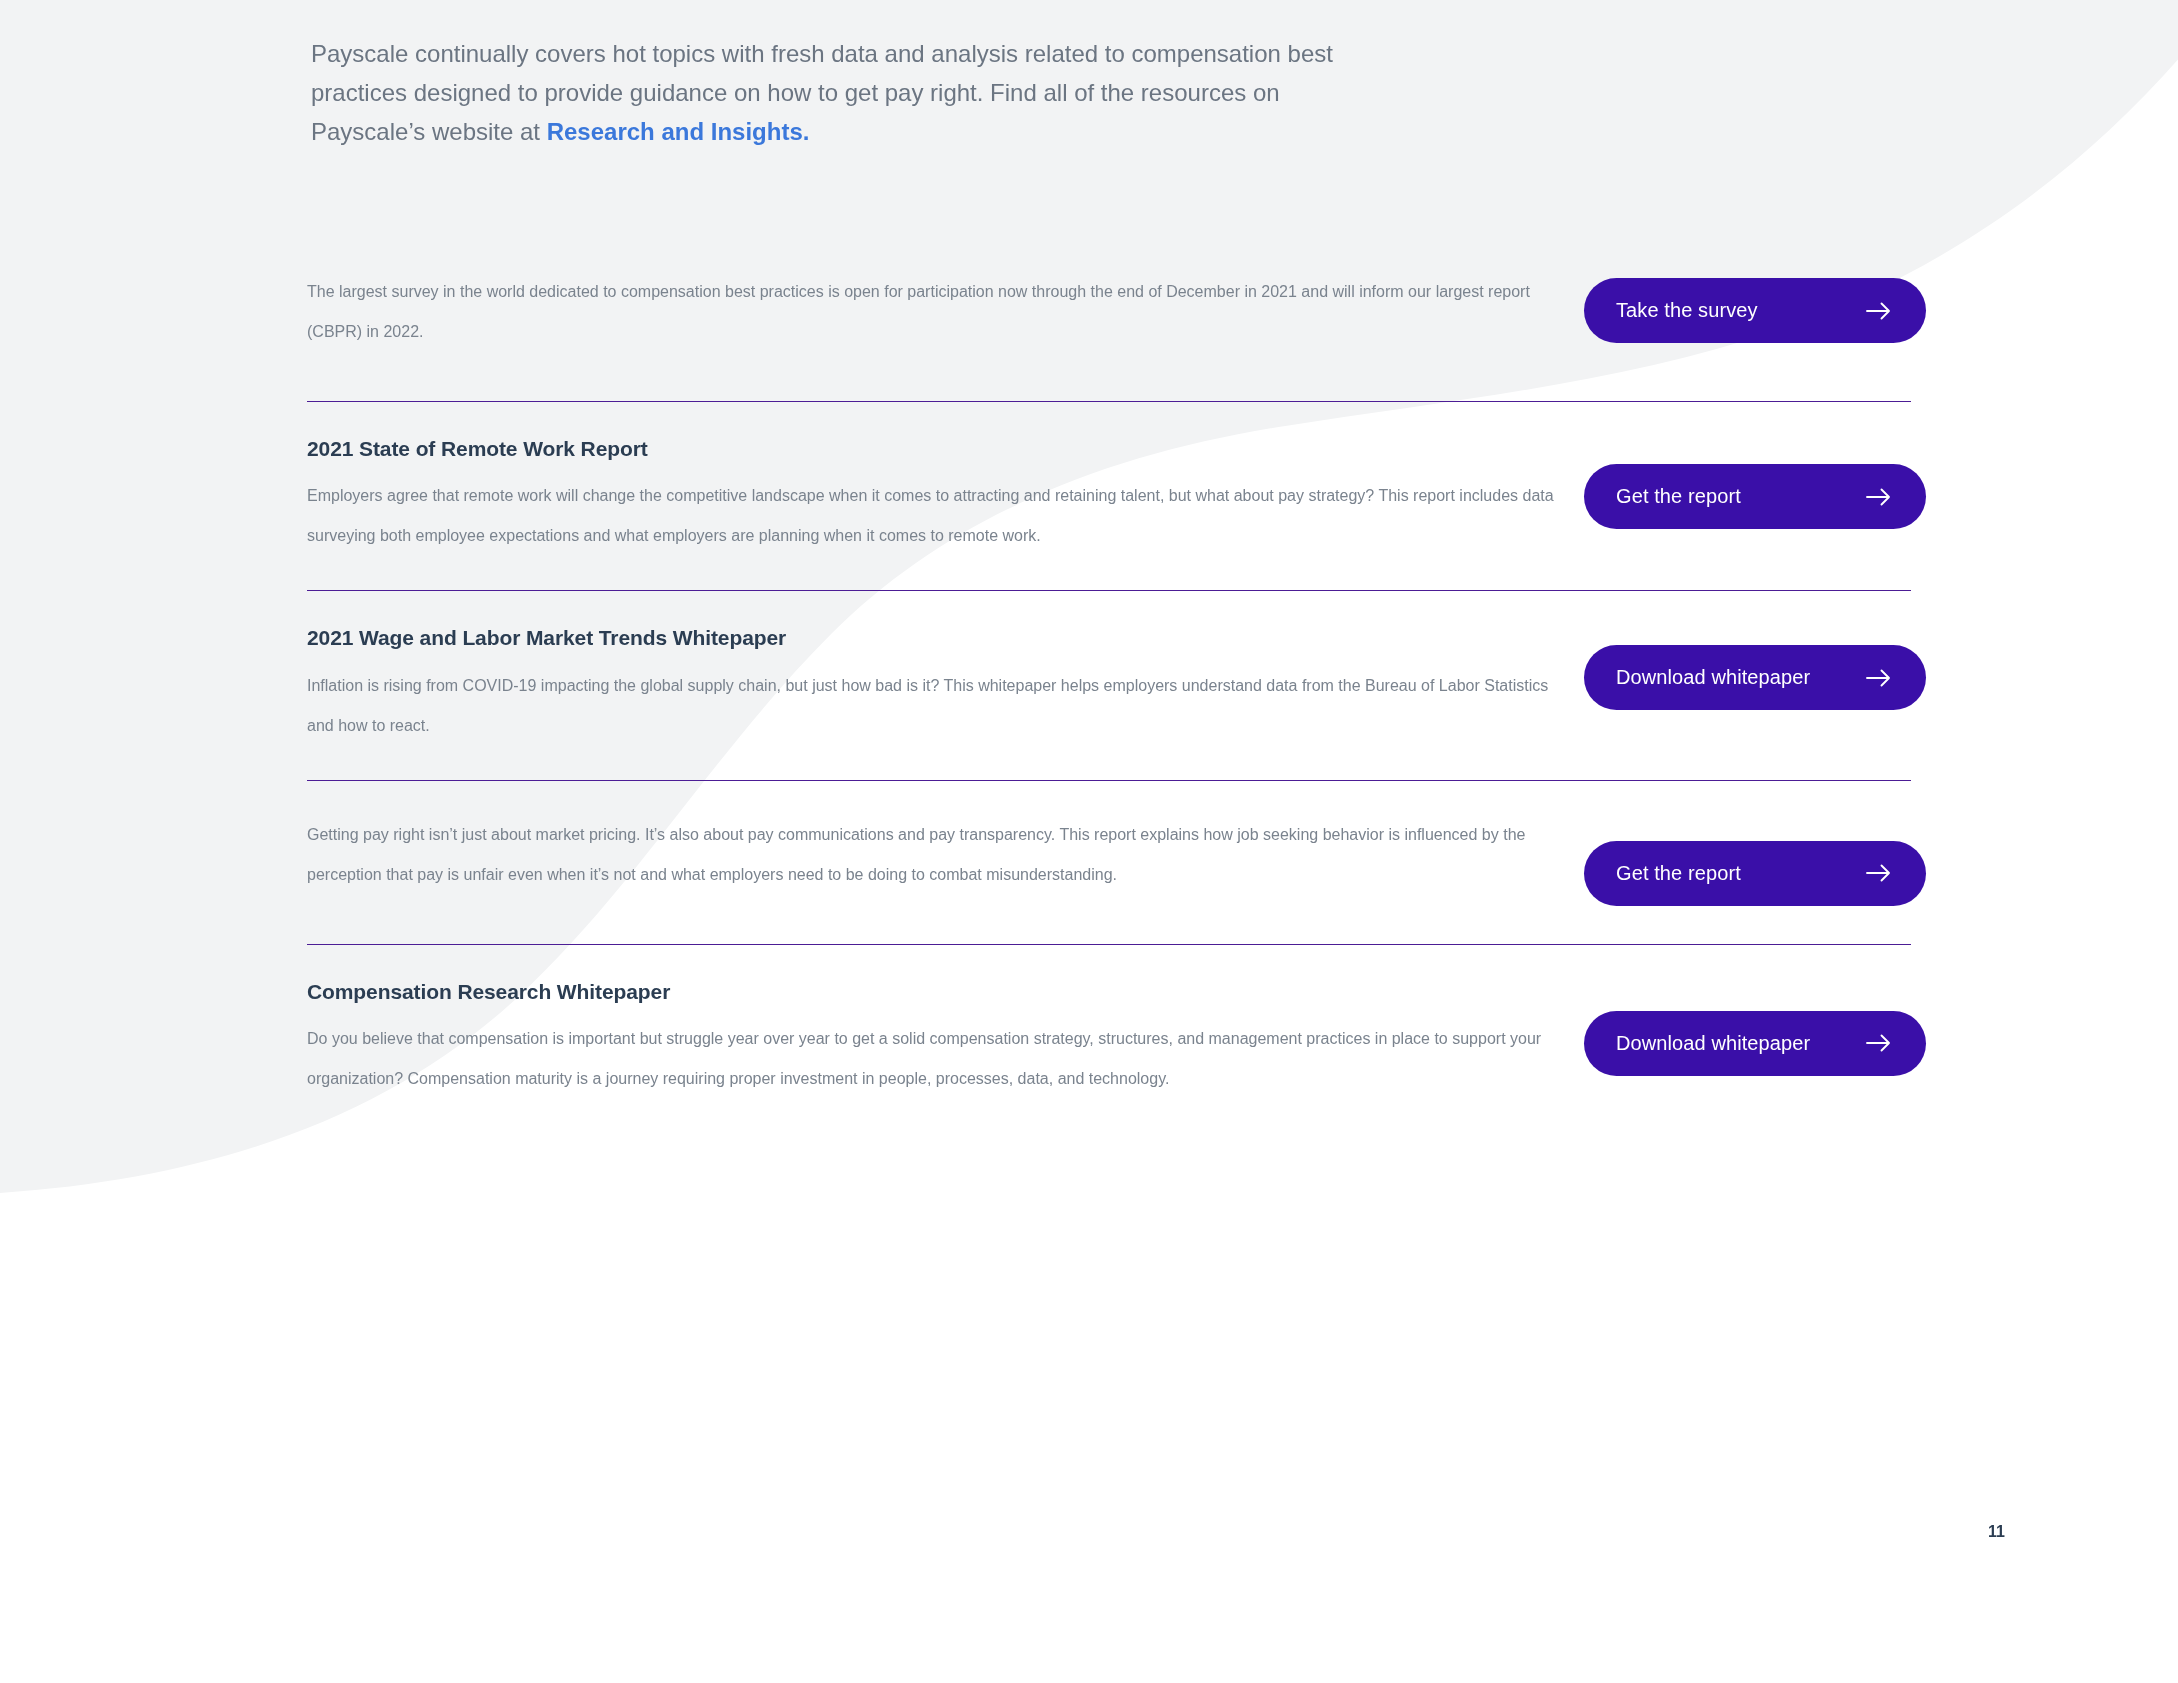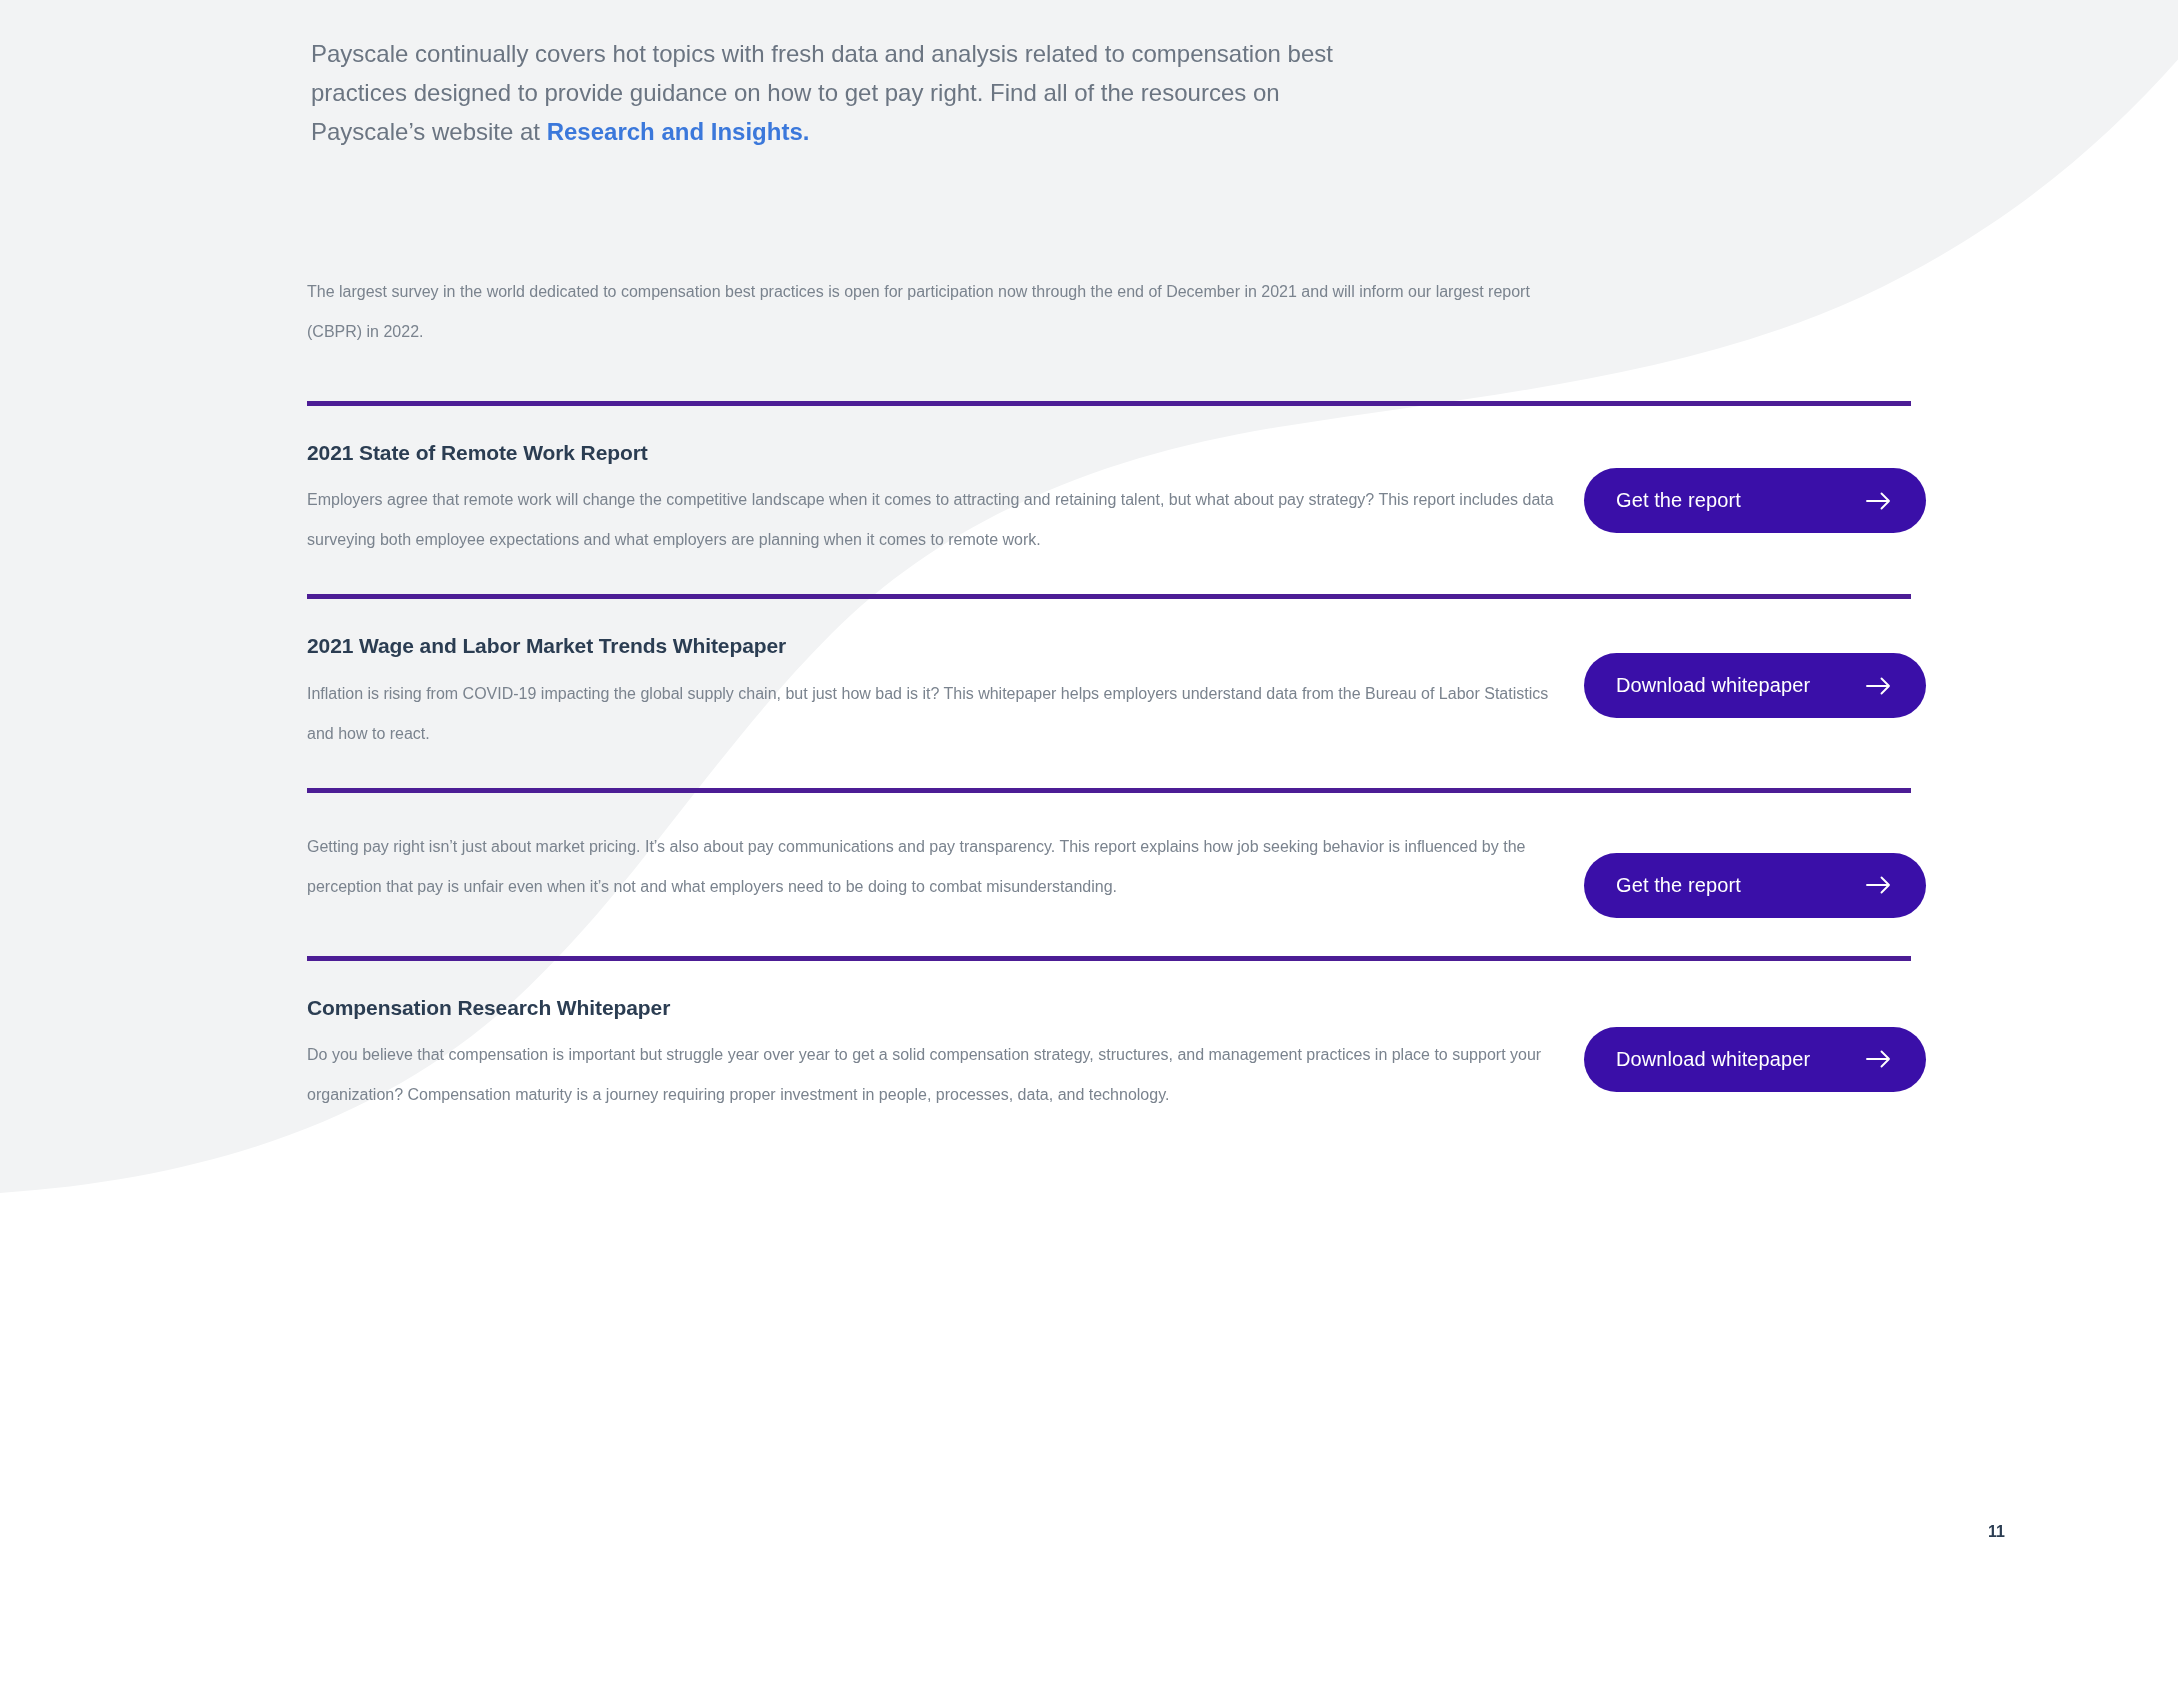--- a/index.html
+++ b/index.html
@@ -72,21 +72,21 @@
     padding: 0;
     list-style: none;
     padding-top: 117px;
   }
 
   .resource-row {
     position: relative;
     display: flex;
     align-items: flex-start;
     justify-content: space-between;
-    border-top: 5px solid #4c1d95;
+    border-top: 1px solid #4c1d95;
     padding-top: 34px;
     padding-bottom: 34px;
     min-height: 95px;
   }
   .resource-row.first {
     border-top: none;
     padding-top: 0;
   }
 
   .resource-text {
@@ -185,20 +185,30 @@
 
 
     <p class="intro"><span>Payscale continually covers hot topics with fresh data and analysis related to compensation best practices designed to provide guidance on how to get pay right. Find all of the resources on Payscale’s website at </span><a class="intro-link" href="#">Research and Insights.</a></p>
 
     <ul class="resource-list">
 
       <li class="resource-row first row-1">
         <div class="resource-text">
           <p class="resource-desc">The largest survey in the world dedicated to compensation best practices is open for participation now through the end of December in 2021 and will inform our largest report (CBPR) in 2022.</p>
         </div>
+        <div class="cta-wrap">
+          <button class="cta-button">
+            <span class="cta-label">Take the survey</span>
+            <span class="cta-arrow">
+              <svg width="34" height="34" viewBox="0 0 34 34" xmlns="http://www.w3.org/2000/svg">
+                <path d="M5 17 H27 M19.5 9.5 L27 17 L19.5 24.5" fill="none" stroke="#ffffff" stroke-width="1.9" stroke-linecap="round" stroke-linejoin="round"></path>
+              </svg>
+            </span>
+          </button>
+        </div>
       </li>
 
       <li class="resource-row row-2">
         <div class="resource-text">
           <h2 class="resource-title">2021 State of Remote Work Report</h2>
           <p class="resource-desc">Employers agree that remote work will change the competitive landscape when it comes to attracting and retaining talent, but what about pay strategy? This report includes data surveying both employee expectations and what employers are planning when it comes to remote work.</p>
         </div>
         <div class="cta-wrap">
           <button class="cta-button">
             <span class="cta-label">Get the report</span>

